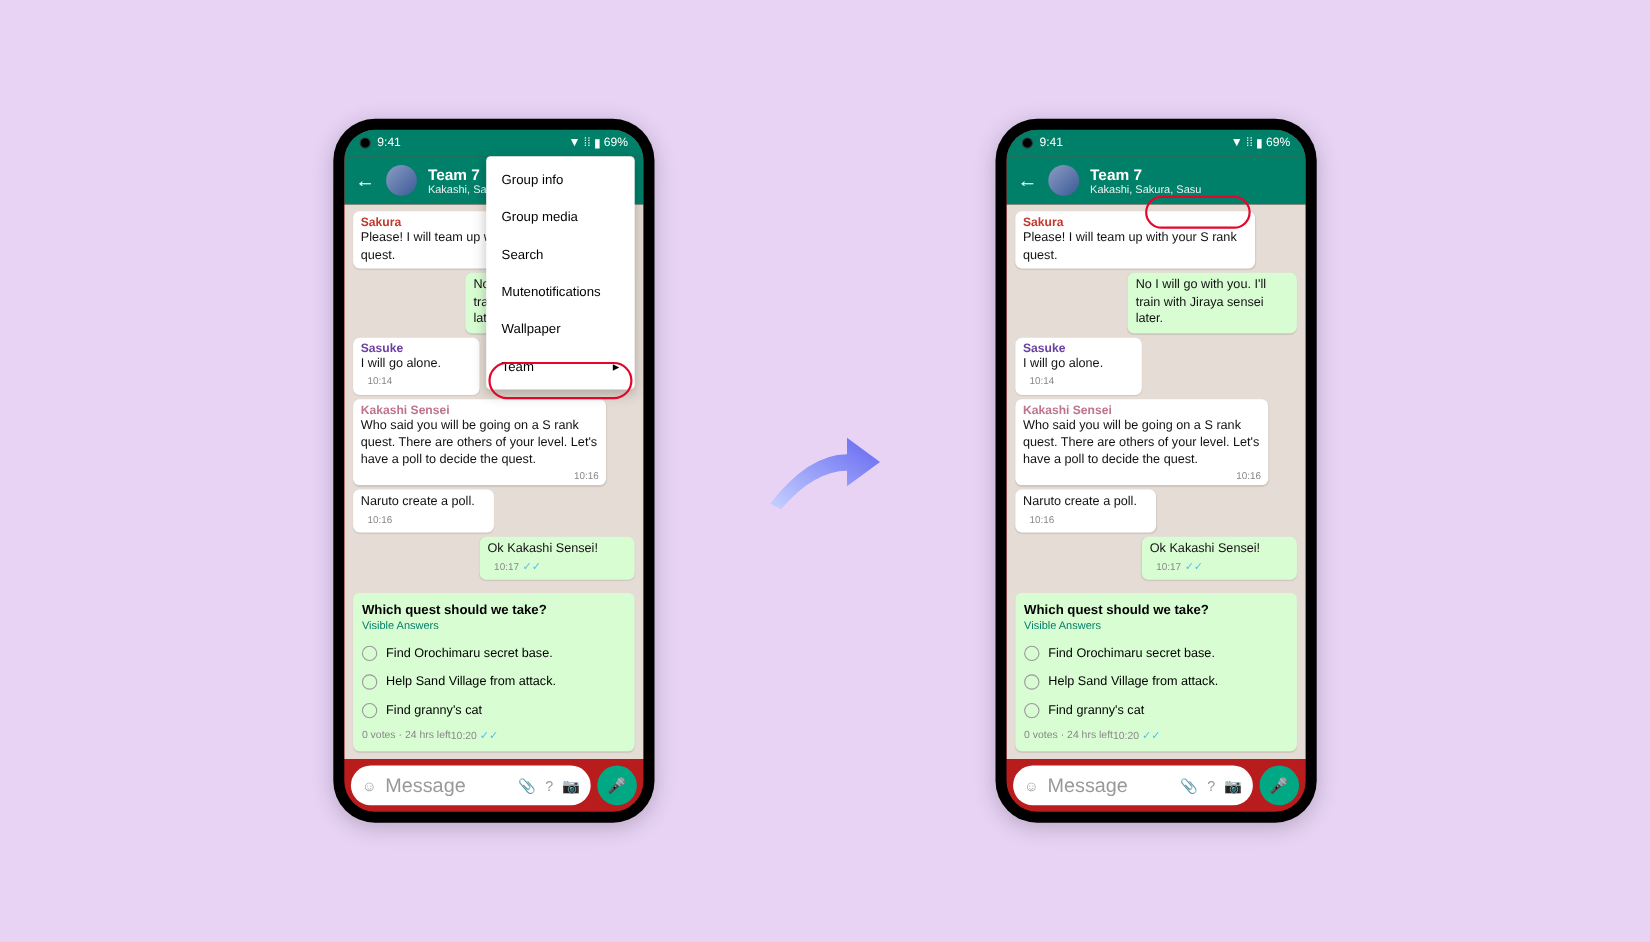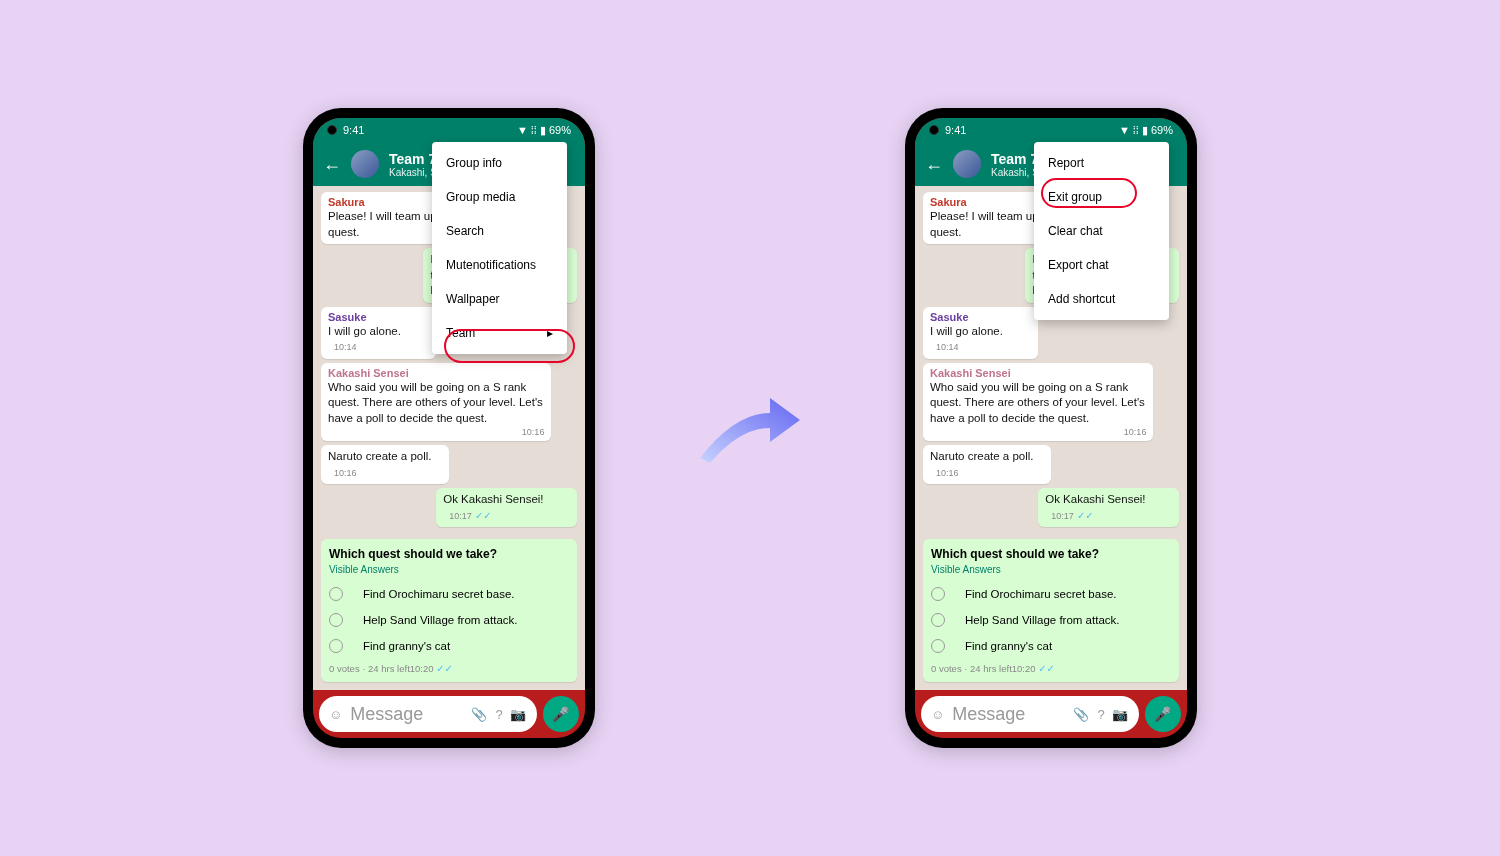--- a/index.html
+++ b/index.html
@@ -23,29 +23,29 @@
 .sender.s1{color:#c0392b}
 .sender.s2{color:#6b3fa0}
 .sender.s3{color:#c0738a}
 .msg .text{font-size:11.5px;line-height:1.35;color:#111}
 .time{font-size:9px;color:#888;text-align:right;margin-top:1px}
 .time.inline{display:inline;margin-left:6px}
 .checks{color:#53bdeb;font-size:10px}
 .poll{background:#d9fdd3;border-radius:6px;padding:8px;margin-top:12px;box-shadow:0 1px 1px rgba(0,0,0,0.1)}
 .poll .q{font-size:12px;font-weight:600;margin-bottom:3px}
 .poll .va{font-size:10px;color:#008069;margin-bottom:6px}
-.poll .opt{display:flex;align-items:center;gap:20px;padding:6px 0;font-size:11.5px}
+.poll .opt{display:flex;align-items:center;gap:8px;padding:6px 0;font-size:11.5px}
 .radio{width:14px;height:14px;border:1.5px solid #999;border-radius:50%}
 .poll .meta{display:flex;justify-content:flex-start;font-size:9.5px;color:#888;margin-top:4px}
 .inputbar{display:flex;align-items:center;padding:6px;gap:6px}
 .input-pill{flex:1;background:#fff;border-radius:22px;height:36px;display:flex;align-items:center;padding:0 10px;gap:8px}
 .input-pill .ph{color:#999;font-size:18px;flex:1}
 .ic{color:#999;font-size:13px}
 .mic{width:36px;height:36px;background:#00a884;border-radius:50%;display:flex;align-items:center;justify-content:center;color:#fff;font-size:14px}
-.menu{position:absolute;top:24px;right:18px;background:#fff;border-radius:4px;box-shadow:0 4px 12px rgba(0,0,0,0.25);width:135px;padding:4px 0;z-index:10}
+.menu{position:absolute;top:24px;right:8px;background:#fff;border-radius:4px;box-shadow:0 4px 12px rgba(0,0,0,0.25);width:135px;padding:4px 0;z-index:10}
 .menu .item{padding:10px 14px;font-size:12px;display:flex;justify-content:space-between;align-items:center;cursor:pointer}
 .highlight{position:absolute;border:2.5px solid #e7052a;border-radius:18px;z-index:11;pointer-events:none}
 .arrow{width:110px;height:80px}
 .arrow svg{width:100%;height:100%}
 </style>
 </head>
 <body>
 
 <div class="phone">
   <div class="screen">
@@ -221,22 +221,15 @@
       <div class="input-pill">
         <span class="ic">☺</span>
         <span class="ph">Message</span>
         <span class="ic">📎</span>
         <span class="ic">?</span>
         <span class="ic">📷</span>
       </div>
       <div class="mic">🎤</div>
     </div>
 
-    <div class="menu">
-      <div class="item">Report</div>
-      <div class="item">Exit group</div>
-      <div class="item">Clear chat</div>
-      <div class="item">Export chat</div>
-      <div class="item">Add shortcut</div>
-    </div>
     <div class="highlight" style="top:60px;right:50px;width:96px;height:30px"></div>
   </div>
 </div>
 
 </body></html>

